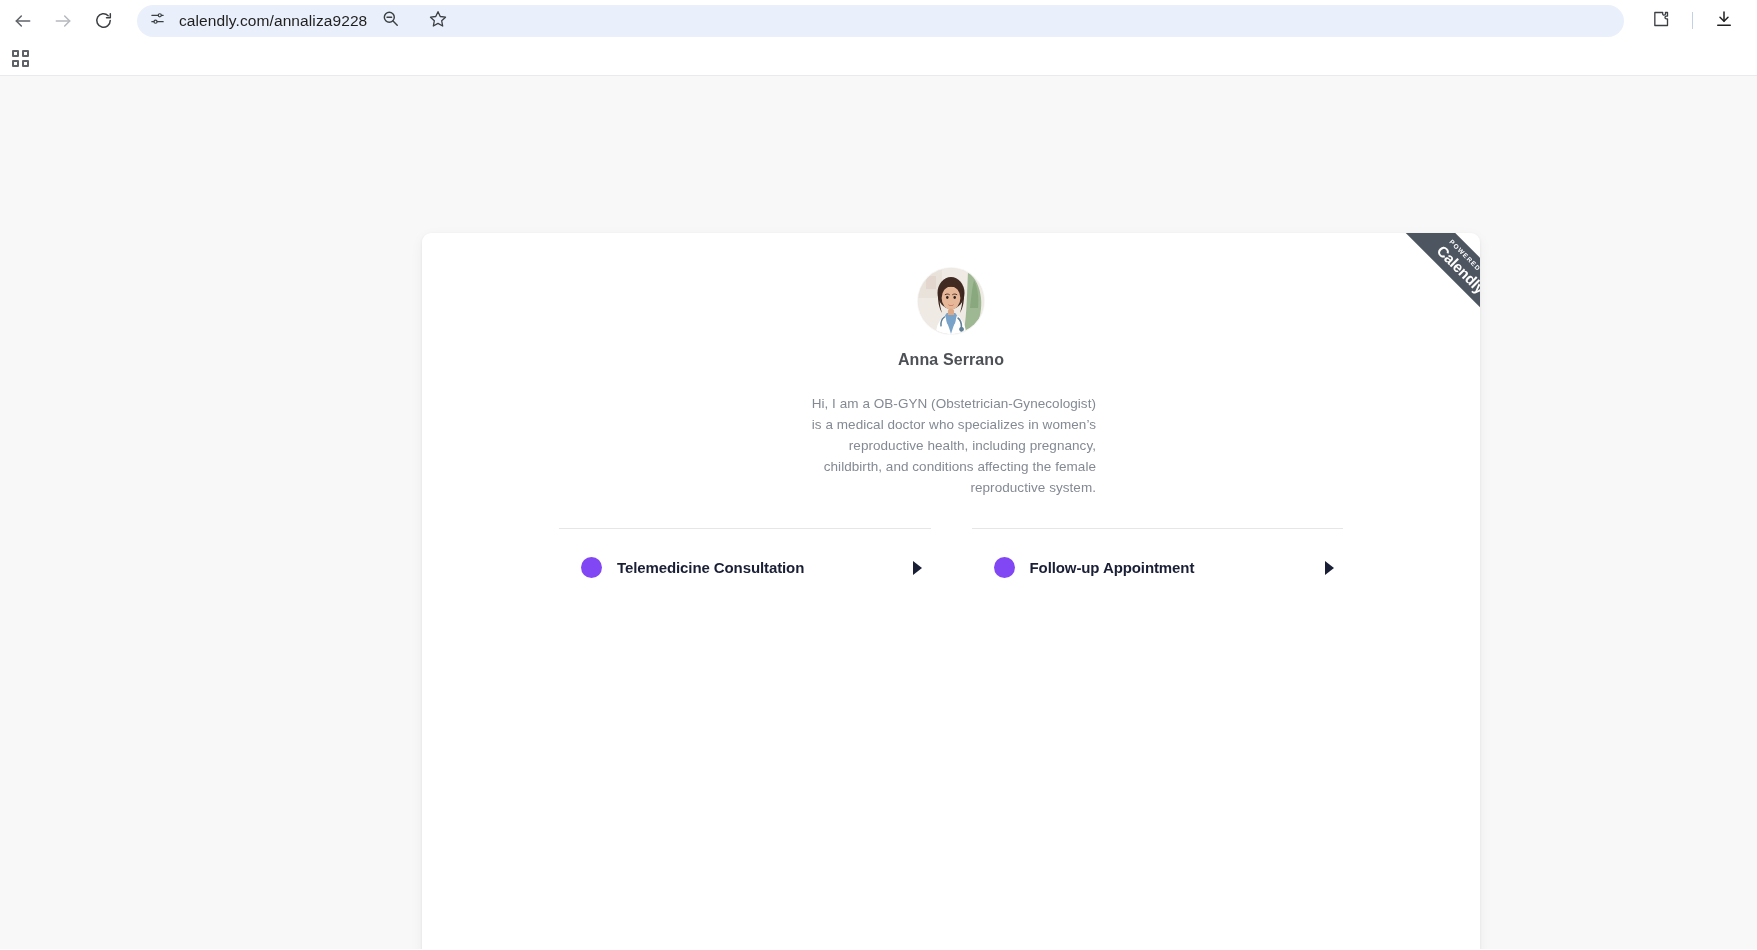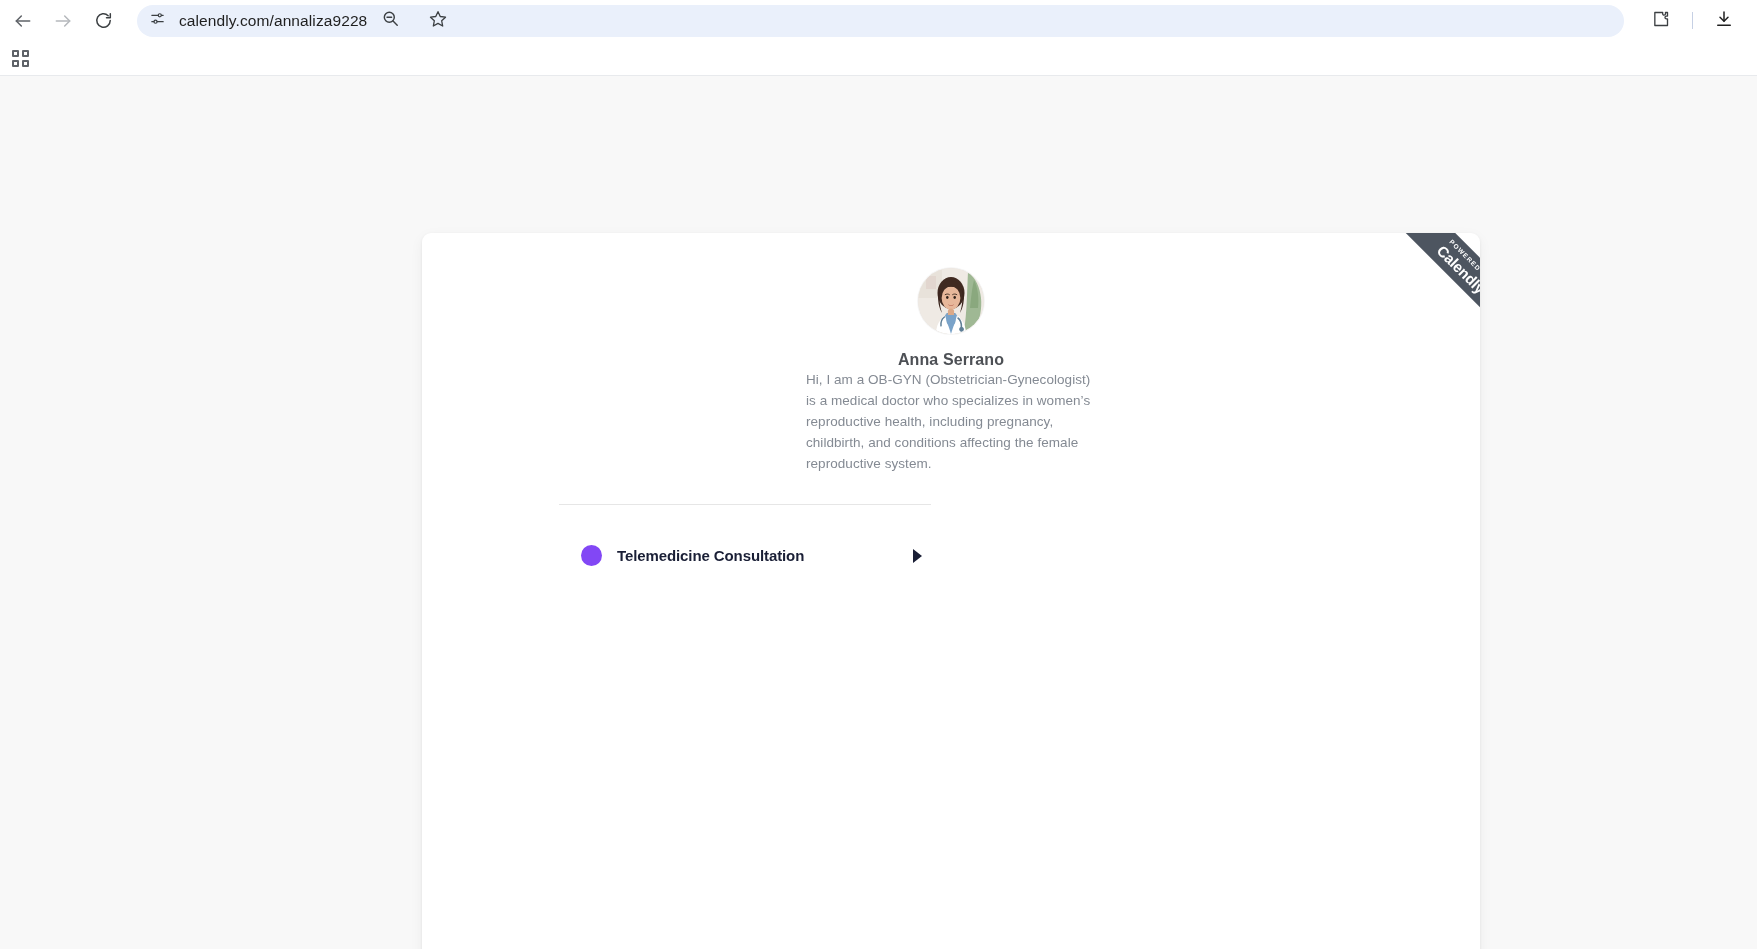--- a/index.html
+++ b/index.html
@@ -185,40 +185,41 @@
 
   .host-name {
     margin-top: 17px;
     font-size: 16px;
     font-weight: bold;
     color: #4d5055;
     letter-spacing: 0.1px;
   }
 
   .bio {
+    margin-top: 24px;
     width: 290px;
-    text-align: left;
+    text-align: right;
     font-size: 13.5px;
     line-height: 21px;
     color: #848a93;
     letter-spacing: 0.05px;
   }
 
   
   .event-grid {
     margin-top: 30px;
     padding: 0 137px;
     display: grid;
     grid-template-columns: 1fr 1fr;
     column-gap: 41px;
   }
   .event-cell {
     border-top: 1px solid #e6e6e6;
     min-height: 196px;
-    padding-top: 12px;
+    padding-top: 0;
   }
   .event-cell.empty { border-top: 1px solid transparent; }
   .event-row {
     display: flex;
     align-items: center;
     height: 77px;
     padding: 0 3px 0 22px;
     cursor: pointer;
   }
   .event-dot {
@@ -398,19 +399,26 @@
     <div class="event-grid">
 
       <div class="event-cell">
         <div class="event-row">
           <span class="event-dot" style="background: rgb(130, 71, 245);"></span>
           <span class="event-label">Telemedicine Consultation</span>
           <span class="event-arrow"></span>
         </div>
       </div>
 
+      <div class="event-cell">
+        <div class="event-row">
+          <span class="event-dot" style="background: rgb(130, 71, 245);"></span>
+          <span class="event-label">Follow-up Appointment</span>
+          <span class="event-arrow"></span>
+        </div>
+      </div>
 
 
       <div class="event-cell empty"></div>
     </div>
 
   </div>
 </div>
 
 </body></html>

